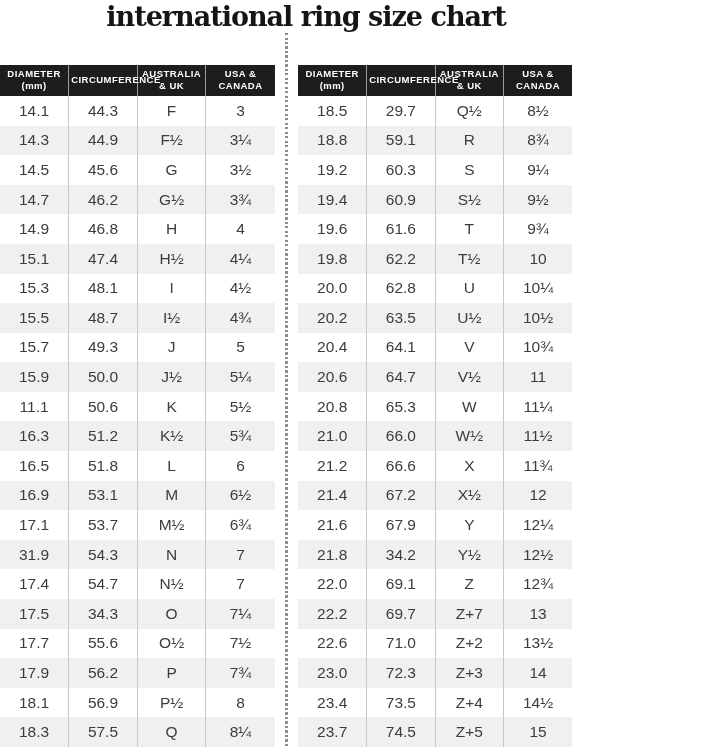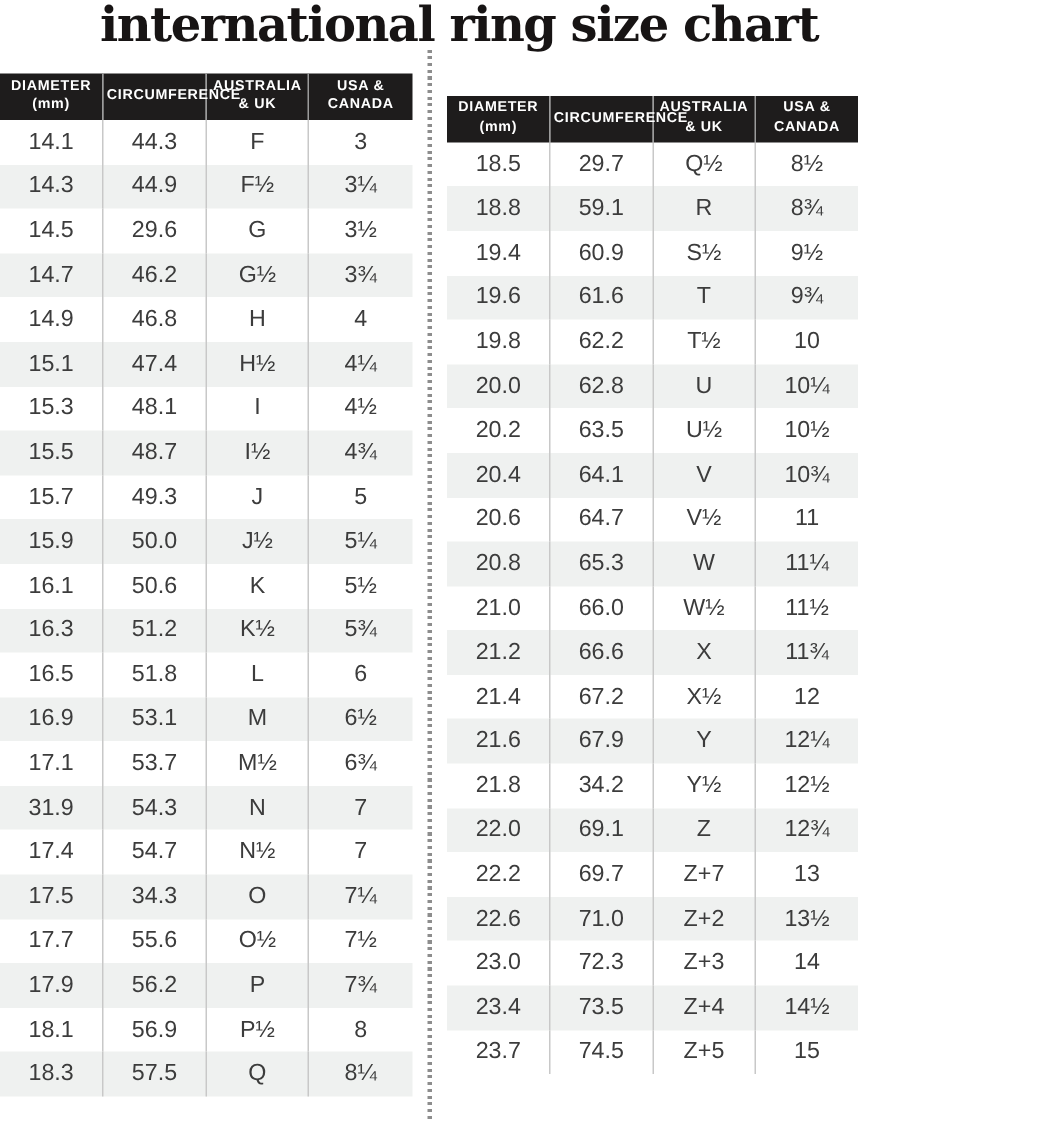--- a/index.html
+++ b/index.html
@@ -18,29 +18,29 @@
     width: 702px;
     height: 33px;
     text-align: center;
     overflow: visible;
   }
   .page-title {
     display: inline-block;
     transform: translateX(-45px);
     font-family: "DejaVu Serif", serif;
     font-weight: bold;
-    font-size: 32px;
+    font-size: 27px;
     line-height: 33px;
     letter-spacing: -1px;
     color: #171414;
     white-space: nowrap;
   }
   .tables-wrap {
     display: flex;
-    align-items: center;
+    align-items: flex-end;
     width: 572px;
   }
   table.ring-table {
     border-collapse: collapse;
     table-layout: fixed;
   }
   table.ring-table.left  { width: 337px; }
   table.ring-table.right { width: 336px; }
   .ring-table th {
     background: #1e1c1c;
@@ -108,21 +108,21 @@
           <td>3</td>
         </tr>
         <tr>
           <td>14.3</td>
           <td>44.9</td>
           <td>F½</td>
           <td>3¼</td>
         </tr>
         <tr>
           <td>14.5</td>
-          <td>29.6</td>
+          <td>45.6</td>
           <td>G</td>
           <td>3½</td>
         </tr>
         <tr>
           <td>14.7</td>
           <td>46.2</td>
           <td>G½</td>
           <td>3¾</td>
         </tr>
         <tr>
@@ -155,21 +155,21 @@
           <td>J</td>
           <td>5</td>
         </tr>
         <tr>
           <td>15.9</td>
           <td>50.0</td>
           <td>J½</td>
           <td>5¼</td>
         </tr>
         <tr>
-          <td>16.1</td>
+          <td>11.1</td>
           <td>50.6</td>
           <td>K</td>
           <td>5½</td>
         </tr>
         <tr>
           <td>16.3</td>
           <td>51.2</td>
           <td>K½</td>
           <td>5¾</td>
         </tr>
@@ -254,20 +254,26 @@
           <td>Q½</td>
           <td>8½</td>
         </tr>
         <tr>
           <td>18.8</td>
           <td>59.1</td>
           <td>R</td>
           <td>8¾</td>
         </tr>
         <tr>
+          <td>19.2</td>
+          <td>60.3</td>
+          <td>S</td>
+          <td>9¼</td>
+        </tr>
+        <tr>
           <td>19.4</td>
           <td>60.9</td>
           <td>S½</td>
           <td>9½</td>
         </tr>
         <tr>
           <td>19.6</td>
           <td>61.6</td>
           <td>T</td>
           <td>9¾</td>

